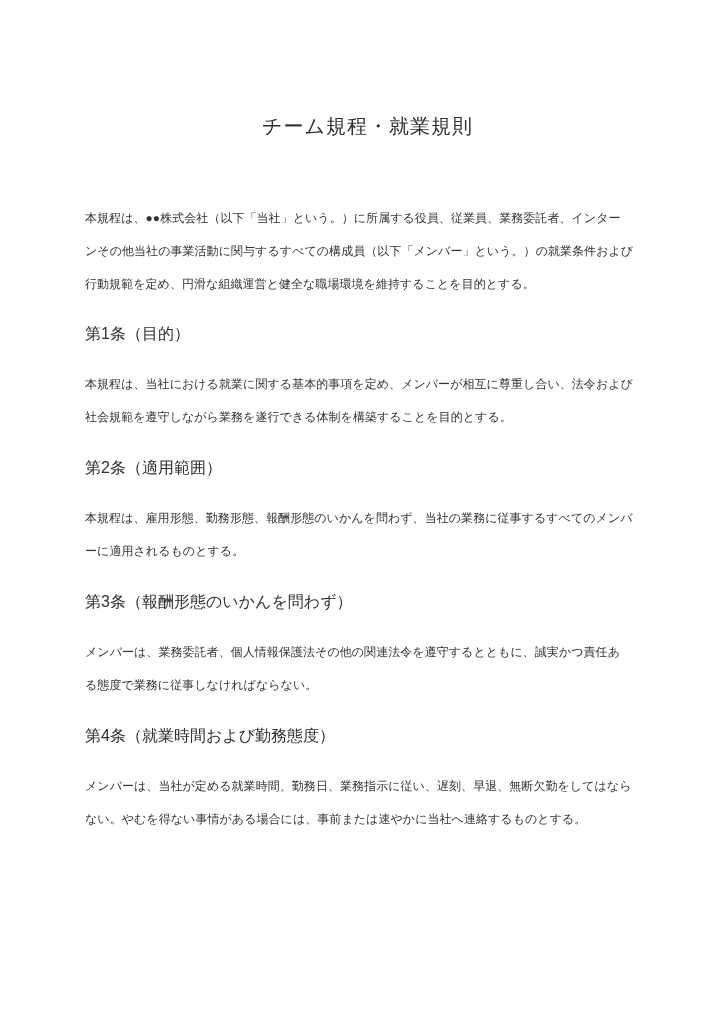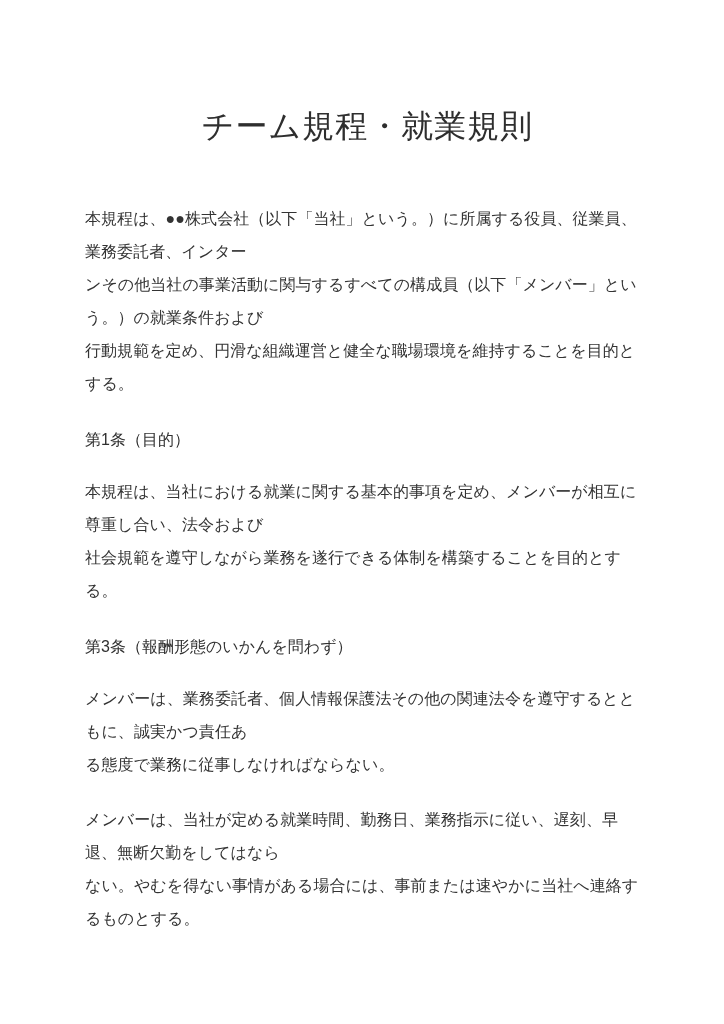--- a/index.html
+++ b/index.html
@@ -10,69 +10,75 @@
   }
   .page {
     position: relative;
     width: 724px;
     min-height: 1024px;
     background: #ffffff;
     padding: 104px 74px 60px 85px; 
     color: #333333;
   }
   .doc-title {
-    font-size: 32px;
+    font-size: 20px;
     font-weight: 400;
     line-height: 44px;
     text-align: center;
     color: #2e2e2e;
     letter-spacing: 1px;
     white-space: nowrap;
   }
   .para {
-    font-size: 16px;
+    font-size: 12px;
     font-weight: 400;
     line-height: 33px;
     color: #333333;
     white-space: pre-line;      
     letter-spacing: 0.05px;
   }
   .intro { margin-top: 54px; }
   .sec-heading {
     font-size: 16px;
     font-weight: 400;
     line-height: 26px;
     color: #303030;
-    margin-top: 27px;
+    margin-top: 20px;
     white-space: nowrap;
   }
-  .sec-body { margin-top: 22px; }
+  .sec-body { margin-top: 22px; font-family: Liberation Mono, monospace; }
 </style>
 </head>
 <body>
 
 <div class="page">
 
   <h1 class="doc-title">チーム規程・就業規則</h1>
 
   <p class="para intro">本規程は、●●株式会社（以下「当社」という。）に所属する役員、従業員、業務委託者、インター
 ンその他当社の事業活動に関与するすべての構成員（以下「メンバー」という。）の就業条件および
 行動規範を定め、円滑な組織運営と健全な職場環境を維持することを目的とする。</p>
 
   <section class="sec">
     <h2 class="sec-heading">第1条（目的）</h2>
     <p class="para sec-body">本規程は、当社における就業に関する基本的事項を定め、メンバーが相互に尊重し合い、法令および
 社会規範を遵守しながら業務を遂行できる体制を構築することを目的とする。</p>
   </section>
 
+  <section class="sec">
+    <h2 class="sec-heading">第2条（適用範囲）</h2>
+    <p class="para sec-body">本規程は、雇用形態、勤務形態、報酬形態のいかんを問わず、当社の業務に従事するすべてのメンバ
+ーに適用されるものとする。</p>
+  </section>
 
   <section class="sec">
     <h2 class="sec-heading">第3条（報酬形態のいかんを問わず）</h2>
     <p class="para sec-body">メンバーは、業務委託者、個人情報保護法その他の関連法令を遵守するとともに、誠実かつ責任あ
 る態度で業務に従事しなければならない。</p>
   </section>
 
   <section class="sec">
+    <h2 class="sec-heading">第4条（就業時間および勤務態度）</h2>
     <p class="para sec-body">メンバーは、当社が定める就業時間、勤務日、業務指示に従い、遅刻、早退、無断欠勤をしてはなら
 ない。やむを得ない事情がある場合には、事前または速やかに当社へ連絡するものとする。</p>
   </section>
 
 </div>
 
 </body></html>

